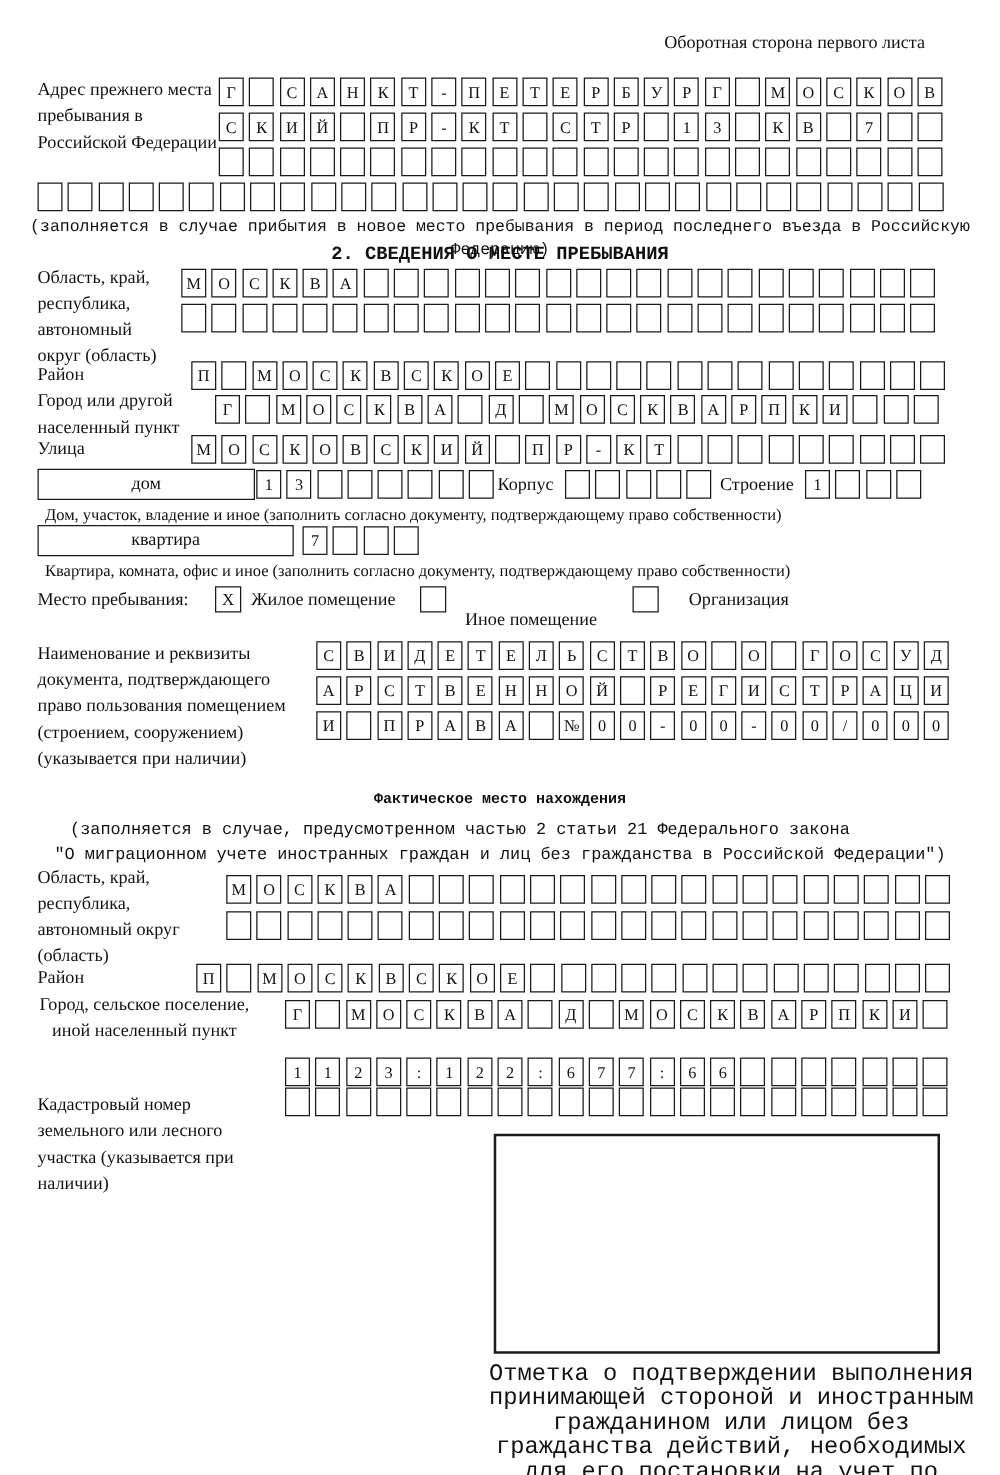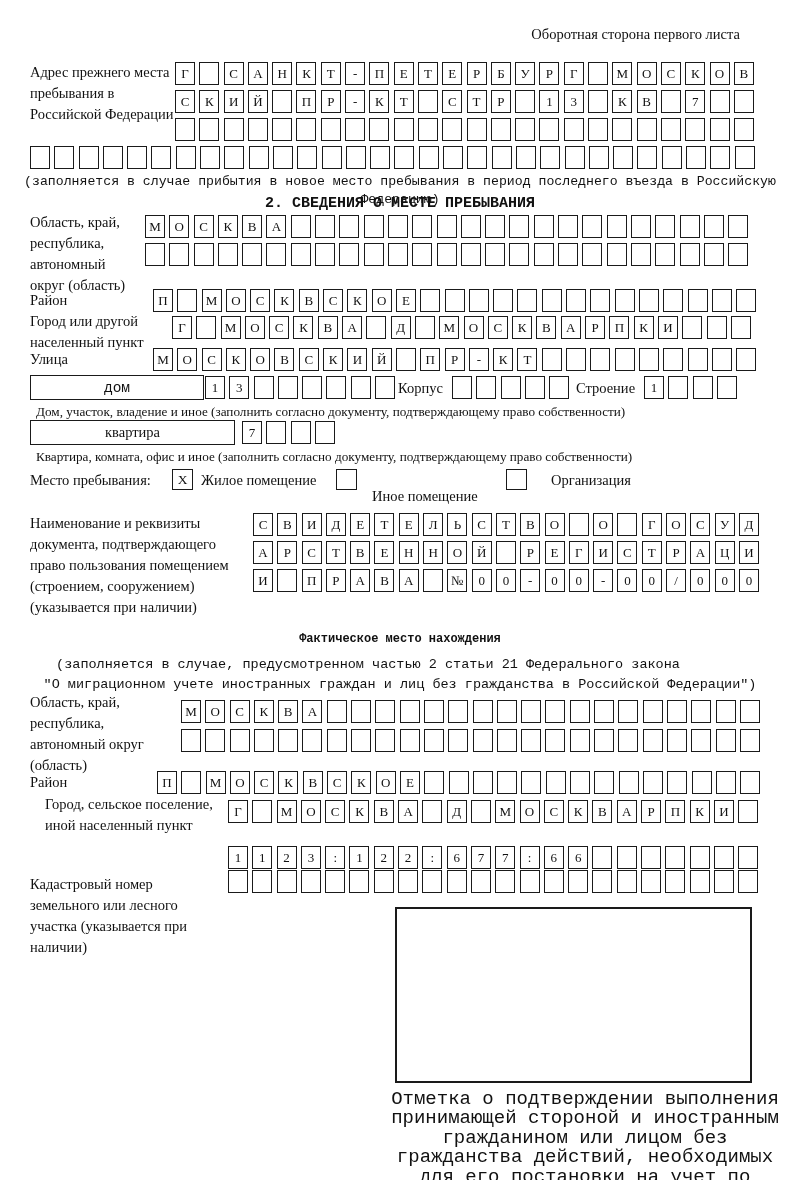--- a/index.html
+++ b/index.html
@@ -286,21 +286,21 @@
       <span class="cell"></span>
       <span class="cell"></span>
       <span class="cell"></span>
       <span class="cell"></span>
       <span class="cell"></span>
       <span class="cell"></span>
       <span class="cell"></span>
       <span class="cell"></span>
     </div>
 
-  <div class="widebox" style="top:375px;left:30px;width:174px;font-family:Liberation Mono, monospace;">дом</div>
+  <div class="widebox" style="top:375px;left:30px;width:174px;">дом</div>
   <div class="cellrow" style="top:376px;left:205px;">
       <span class="cell">1</span>
       <span class="cell">3</span>
       <span class="cell"></span>
       <span class="cell"></span>
       <span class="cell"></span>
       <span class="cell"></span>
       <span class="cell"></span>
       <span class="cell"></span>
     </div>
@@ -489,21 +489,21 @@
       <span class="cell"></span>
       <span class="cell"></span>
       <span class="cell"></span>
       <span class="cell"></span>
       <span class="cell"></span>
       <span class="cell"></span>
       <span class="cell"></span>
       <span class="cell"></span>
     </div>
 
-  <div class="lbl" style="top:794px;left:45px;width:195px;">Город, сельское поселение, иной населенный пункт</div>
+  <div class="lbl" style="top:794px;left:18px;width:195px;text-align:center;">Город, сельское поселение, иной населенный пункт</div>
   <div class="cellrow" style="top:800px;left:228px;">
       <span class="cell">Г</span>
       <span class="cell"></span>
       <span class="cell">М</span>
       <span class="cell">О</span>
       <span class="cell">С</span>
       <span class="cell">К</span>
       <span class="cell">В</span>
       <span class="cell">А</span>
       <span class="cell"></span>

